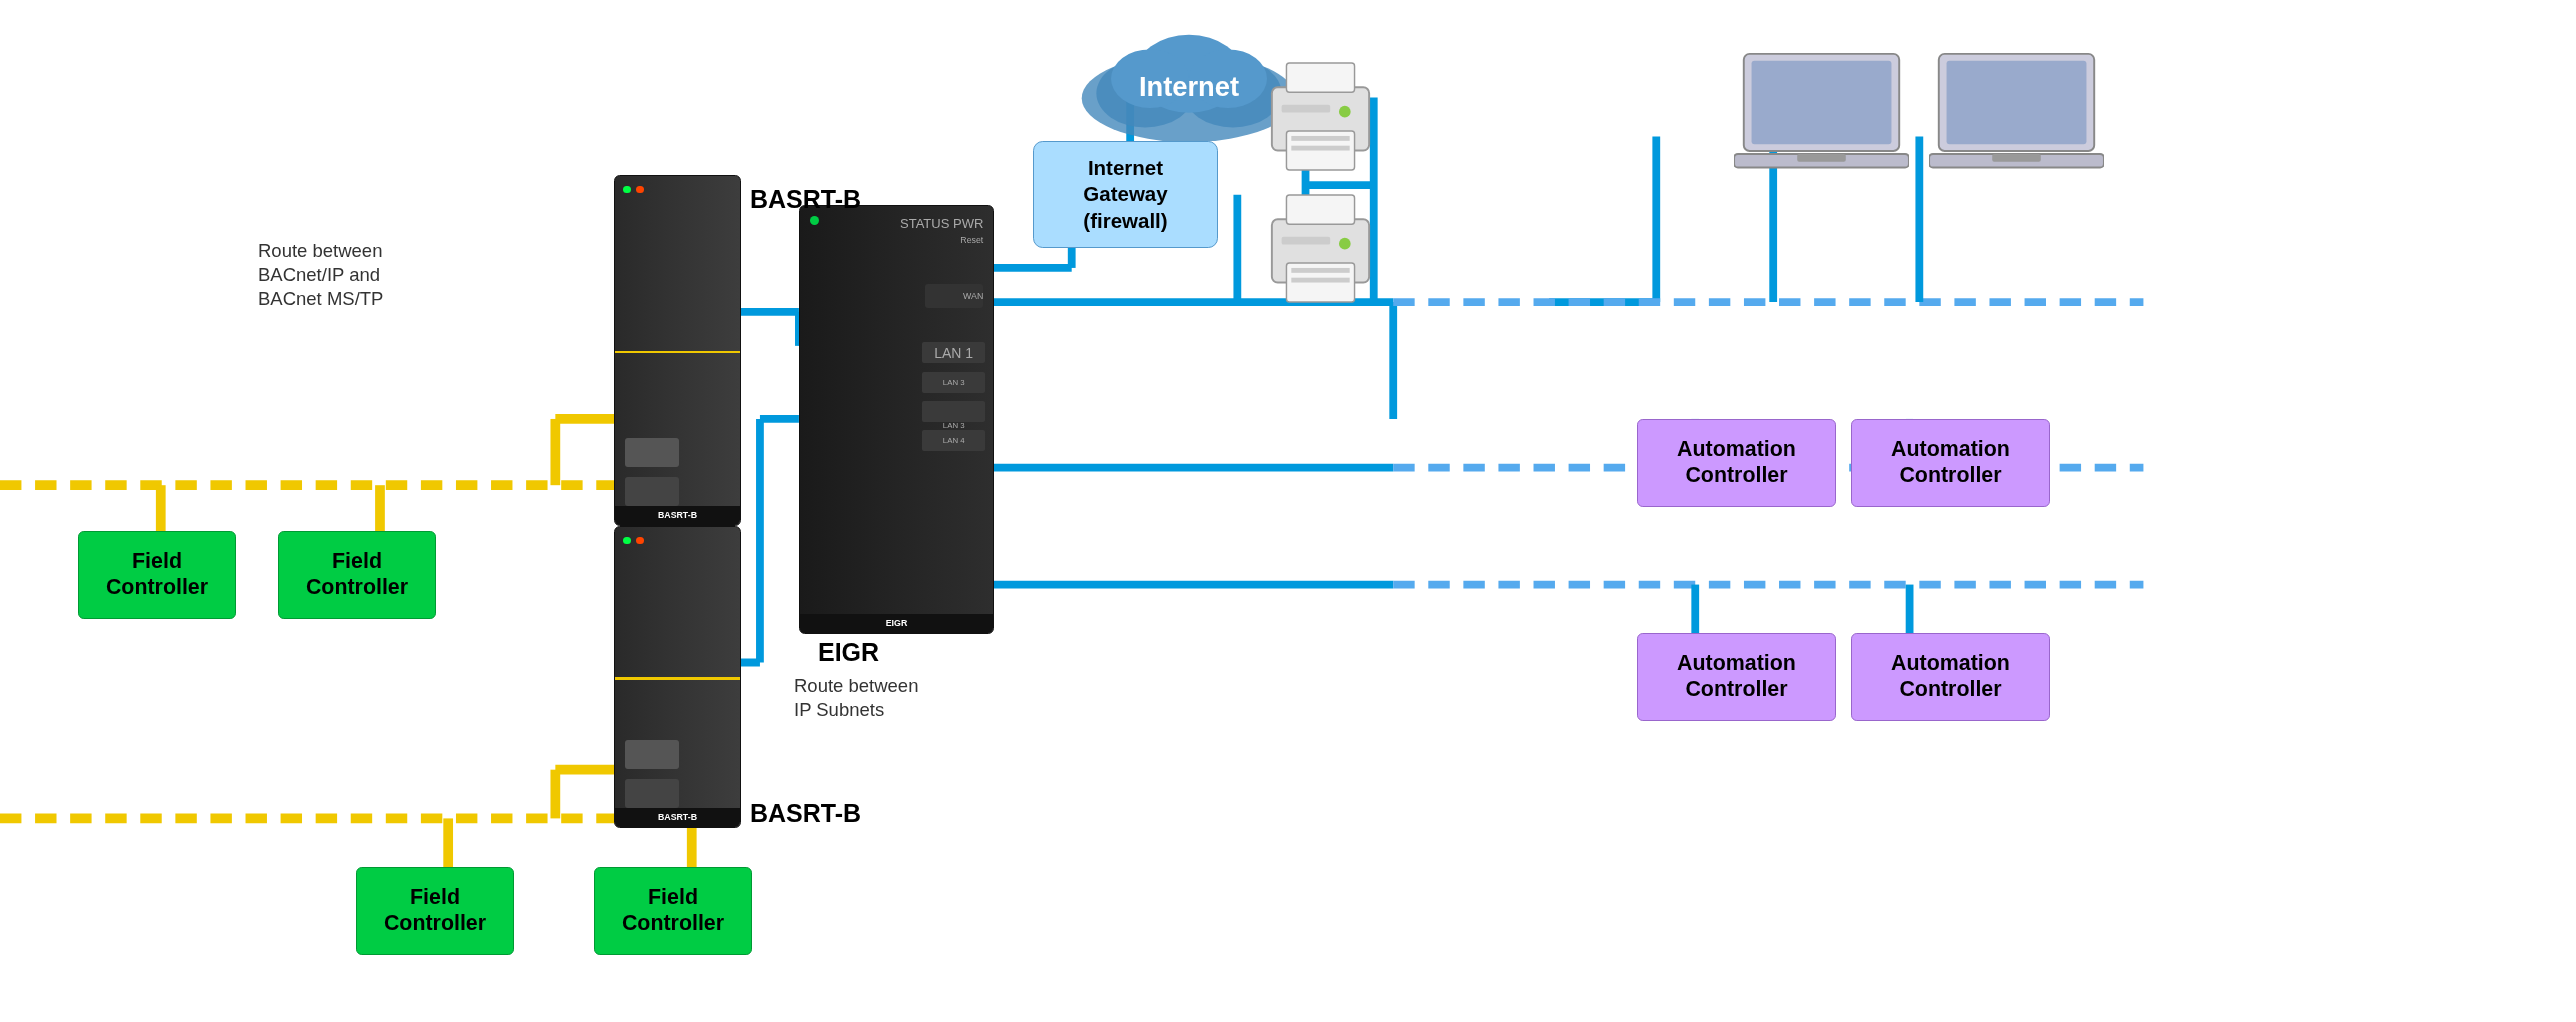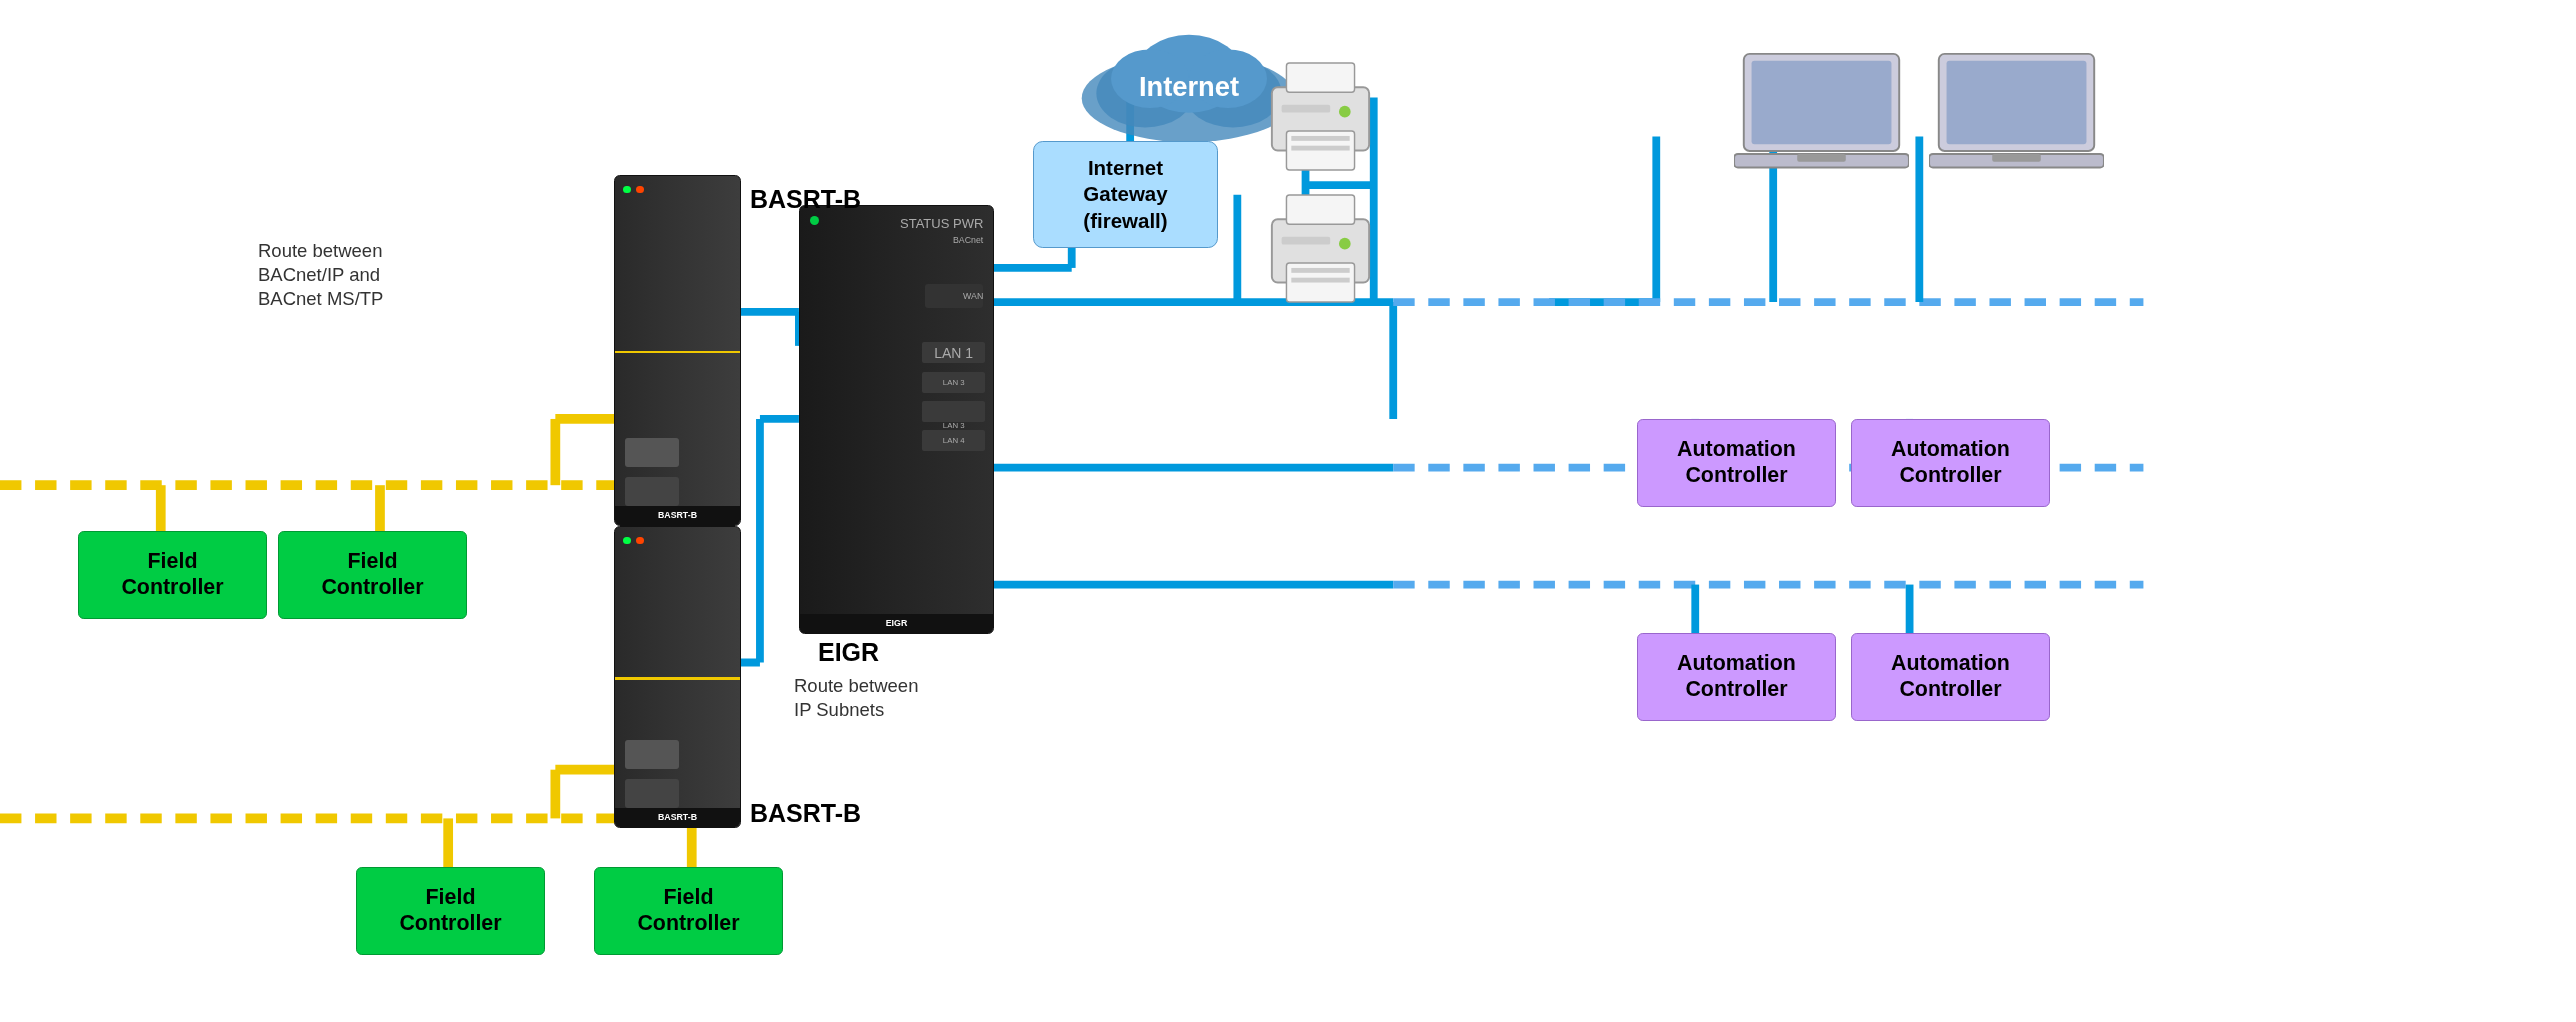--- a/index.html
+++ b/index.html
@@ -20,21 +20,21 @@
       height: 1023px;
       pointer-events: none;
     }
 
     
     .field-controller {
       position: absolute;
       background: #00cc44;
       border: 1.9px solid #009933;
       border-radius: 5.8px;
-      width: 189px;
+      width: 158px;
       height: 88px;
       display: flex;
       align-items: center;
       justify-content: center;
       text-align: center;
       font-size: 21.4px;
       font-weight: bold;
       color: #000;
       line-height: 1.2;
     }
@@ -256,21 +256,21 @@
   <div style="position:absolute; bottom:19.5px; left:9.7px; width:54px; height:29px; background:#444; border-radius:2.9px;"></div>
   <div style="position:absolute; top:50%; left:0; right:0; height:2.9px; background:#f0c800;"></div>
   <div style="position:absolute; bottom:0; left:0; width:100%; height:19.5px; background:#111; border-radius:0 0 5.8px 5.8px; display:flex; align-items:center; justify-content:center;">
     <span style="color:#fff; font-size:8.8px; font-weight:bold;">BASRT-B</span>
   </div>
 </div>
 
 <div style="position:absolute; top:205px; left:799px; width:195px; height:429px; background: linear-gradient(to right, #1a1a1a, #2e2e2e); border-radius:5.8px; border: 1px solid #111;">
   <div style="position:absolute; top:9.7px; left:9.7px; width:9.7px; height:9.7px; background:#00cc44; border-radius:50%;"></div>
   <div style="position:absolute; top:9.7px; right:9.7px; font-size:13px; color:#aaa;">STATUS PWR</div>
-  <div style="position:absolute; top:29px; right:9.7px; font-size:8.8px; color:#aaa;">BACnet</div>
+  <div style="position:absolute; top:29px; right:9.7px; font-size:8.8px; color:#aaa;">Reset</div>
 
   <div style="position:absolute; top:78px; right:9.7px; width:58px; height:24px; background:#333; border-radius:2.9px; display:flex; align-items:center; justify-content:flex-end;">
       <span style="color:#aaa; font-size:8.8px;">WAN</span>
     </div>
 
   <div style="position:absolute; top:136px; right:7.8px; width:63px; height:21.4px; background:#3a3a3a; border-radius:1.9px; display:flex; align-items:center; justify-content:center;">
       <span style="color:#aaa; font-size:14px;">LAN 1</span>
     </div>
   <div style="position:absolute; top:166px; right:7.8px; width:63px; height:21.4px; background:#3a3a3a; border-radius:1.9px; display:flex; align-items:center; justify-content:center;">
       <span style="color:#aaa; font-size:7.8px;">LAN 3</span>

